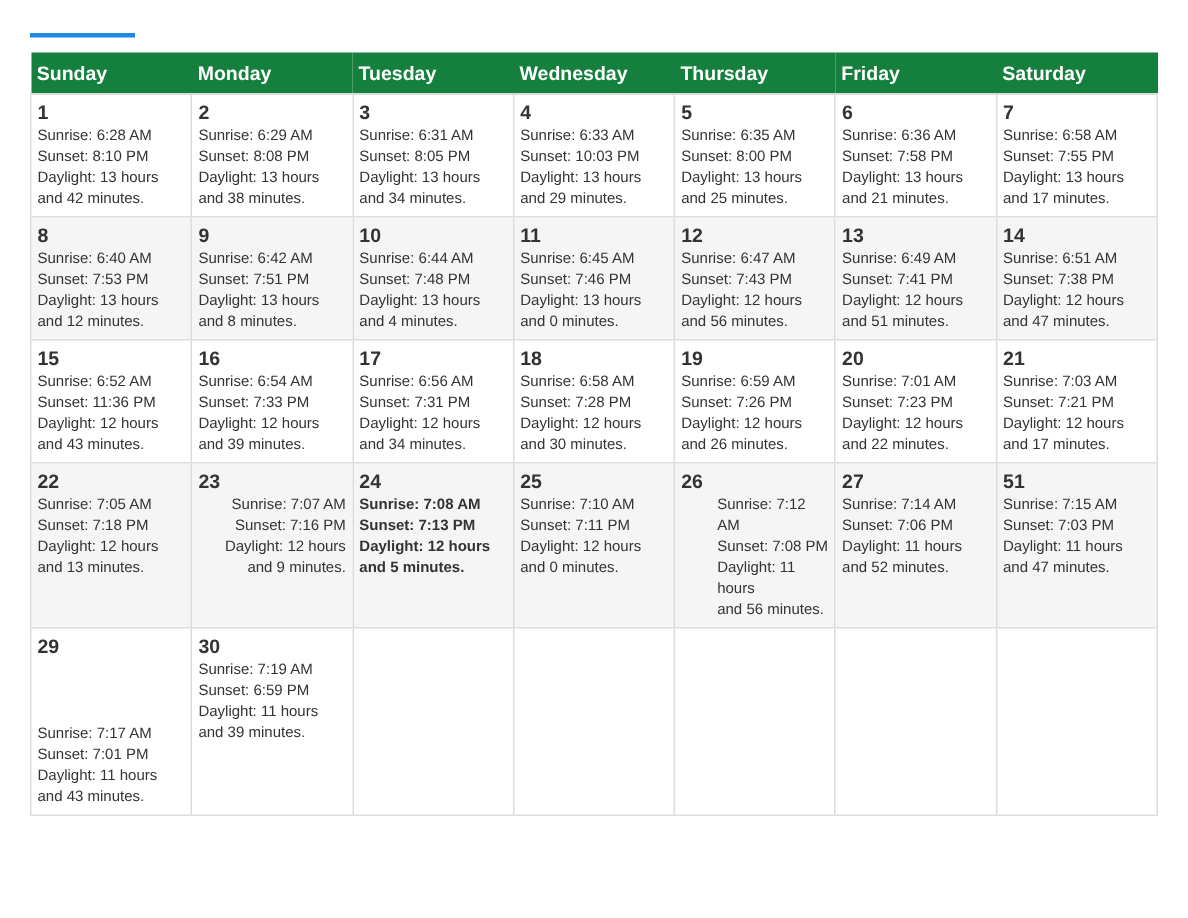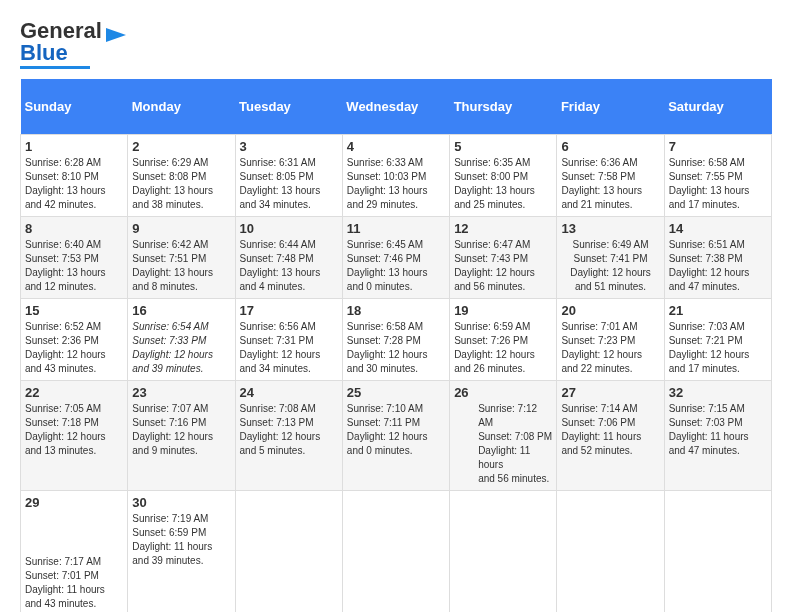--- a/index.html
+++ b/index.html
@@ -46,23 +46,23 @@
       font-size: 16px;
       font-weight: normal;
       color: #333;
     }
     table {
       width: 100%;
       border-collapse: collapse;
       font-size: 11px;
     }
     thead tr th {
-      background: #3b82f6;
+      background: #15803d;
       color: #fff;
-      padding: 20px 4px;
+      padding: 6px 4px;
       text-align: left;
       font-size: 13px;
       font-weight: bold;
     }
     tbody tr td {
       border: 1px solid #ddd;
       vertical-align: top;
       padding: 4px;
       width: 14.28%;
       min-height: 80px;
@@ -86,30 +86,20 @@
     .empty-cell {
       background: #fff !important;
       border: 1px solid #ddd;
     }
   </style>
 </head>
 <body>
 
 <div class="header">
   <div class="logo">
-    <div style="display:flex; align-items:center;">
-      <span class="logo-text">
-        <span>General</span><br><span class="blue">Blue</span>
-      </span>
-      <div style="margin-left:4px; margin-top:-10px;">
-        <svg width="22" height="22" viewBox="0 0 22 22">
-          <polygon points="0,4 20,11 0,18" fill="#1e88e5"></polygon>
-        </svg>
-      </div>
-    </div>
     <div class="logo-line"></div>
   </div>
   <div class="title-block">
     <h1></h1>
     <h2></h2>
   </div>
 </div>
 
 <table>
   <thead>
@@ -206,44 +196,44 @@
         </td>
         <td>
           <span class="day-num">12</span>
           <div class="day-info" style="white-space: pre-line;">Sunrise: 6:47 AM
 Sunset: 7:43 PM
 Daylight: 12 hours
 and 56 minutes.</div>
         </td>
         <td>
           <span class="day-num">13</span>
-          <div class="day-info" style="white-space: pre-line; text-align: center;">Sunrise: 6:49 AM
+          <div class="day-info" style="white-space: pre-line;">Sunrise: 6:49 AM
 Sunset: 7:41 PM
 Daylight: 12 hours
 and 51 minutes.</div>
         </td>
         <td>
           <span class="day-num">14</span>
           <div class="day-info" style="white-space: pre-line;">Sunrise: 6:51 AM
 Sunset: 7:38 PM
 Daylight: 12 hours
 and 47 minutes.</div>
         </td>
       </tr>
       <tr>
         <td>
           <span class="day-num">15</span>
           <div class="day-info" style="white-space: pre-line;">Sunrise: 6:52 AM
-Sunset: 2:36 PM
+Sunset: 11:36 PM
 Daylight: 12 hours
 and 43 minutes.</div>
         </td>
         <td>
           <span class="day-num">16</span>
-          <div class="day-info" style="white-space: pre-line; font-style: italic;">Sunrise: 6:54 AM
+          <div class="day-info" style="white-space: pre-line;">Sunrise: 6:54 AM
 Sunset: 7:33 PM
 Daylight: 12 hours
 and 39 minutes.</div>
         </td>
         <td>
           <span class="day-num">17</span>
           <div class="day-info" style="white-space: pre-line;">Sunrise: 6:56 AM
 Sunset: 7:31 PM
 Daylight: 12 hours
 and 34 minutes.</div>
@@ -280,28 +270,28 @@
       <tr>
         <td>
           <span class="day-num">22</span>
           <div class="day-info" style="white-space: pre-line;">Sunrise: 7:05 AM
 Sunset: 7:18 PM
 Daylight: 12 hours
 and 13 minutes.</div>
         </td>
         <td>
           <span class="day-num">23</span>
-          <div class="day-info" style="white-space: pre-line;">Sunrise: 7:07 AM
+          <div class="day-info" style="white-space: pre-line; text-align: right;">Sunrise: 7:07 AM
 Sunset: 7:16 PM
 Daylight: 12 hours
 and 9 minutes.</div>
         </td>
         <td>
           <span class="day-num">24</span>
-          <div class="day-info" style="white-space: pre-line;">Sunrise: 7:08 AM
+          <div class="day-info" style="white-space: pre-line; font-weight: bold;">Sunrise: 7:08 AM
 Sunset: 7:13 PM
 Daylight: 12 hours
 and 5 minutes.</div>
         </td>
         <td>
           <span class="day-num">25</span>
           <div class="day-info" style="white-space: pre-line;">Sunrise: 7:10 AM
 Sunset: 7:11 PM
 Daylight: 12 hours
 and 0 minutes.</div>
@@ -314,21 +304,21 @@
 and 56 minutes.</div>
         </td>
         <td>
           <span class="day-num">27</span>
           <div class="day-info" style="white-space: pre-line;">Sunrise: 7:14 AM
 Sunset: 7:06 PM
 Daylight: 11 hours
 and 52 minutes.</div>
         </td>
         <td>
-          <span class="day-num">32</span>
+          <span class="day-num">51</span>
           <div class="day-info" style="white-space: pre-line;">Sunrise: 7:15 AM
 Sunset: 7:03 PM
 Daylight: 11 hours
 and 47 minutes.</div>
         </td>
       </tr>
       <tr>
         <td>
           <span class="day-num">29</span>
           <div class="day-info" style="white-space: pre-line; margin-top: 45px;">Sunrise: 7:17 AM

